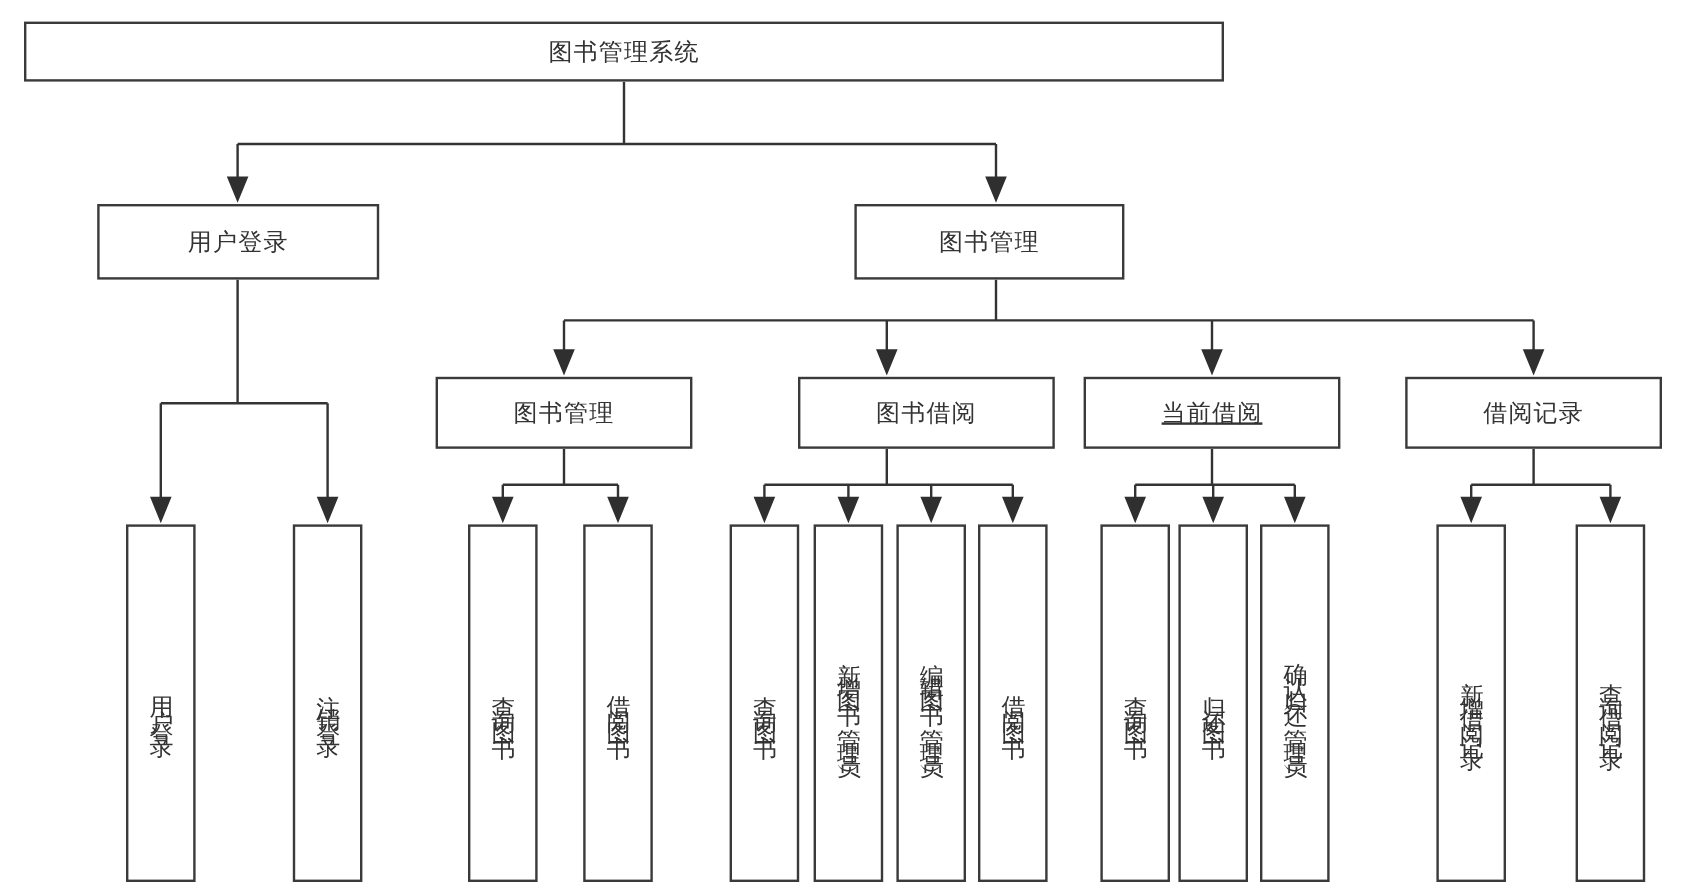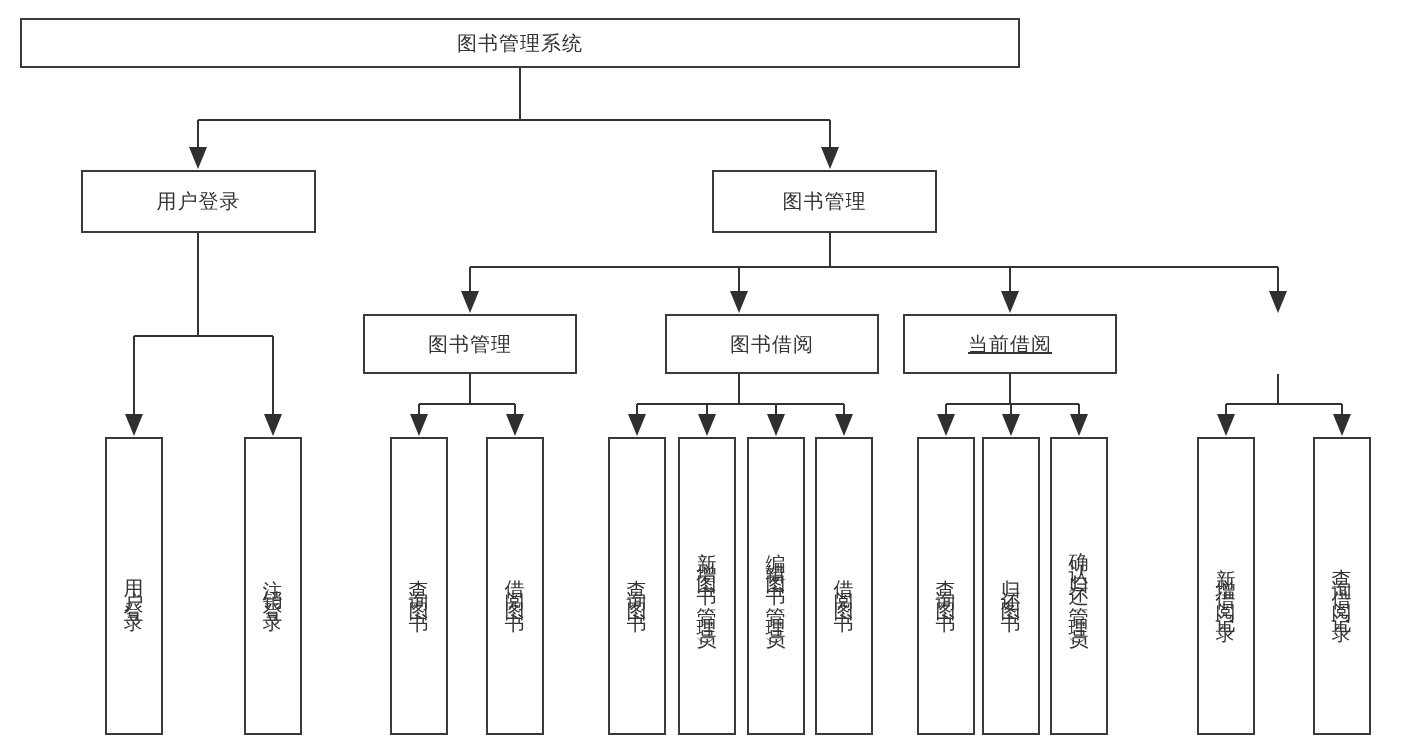--- a/index.html
+++ b/index.html
@@ -127,20 +127,23 @@
 
   <div class="node hbox mid m-0">
     <span>图书管理</span>
   </div>
   <div class="node hbox mid m-1">
     <span>图书借阅</span>
   </div>
   <div class="node hbox mid m-2">
     <span>当前借阅</span>
   </div>
+  <div class="node hbox mid m-3">
+    <span>借阅记录</span>
+  </div>
 
   <div class="node leaf l-0">
     <span class="vtext">用户登录</span>
   </div>
   <div class="node leaf l-1">
     <span class="vtext">注销登录</span>
   </div>
   <div class="node leaf l-2">
     <span class="vtext">查询图书</span>
   </div>

